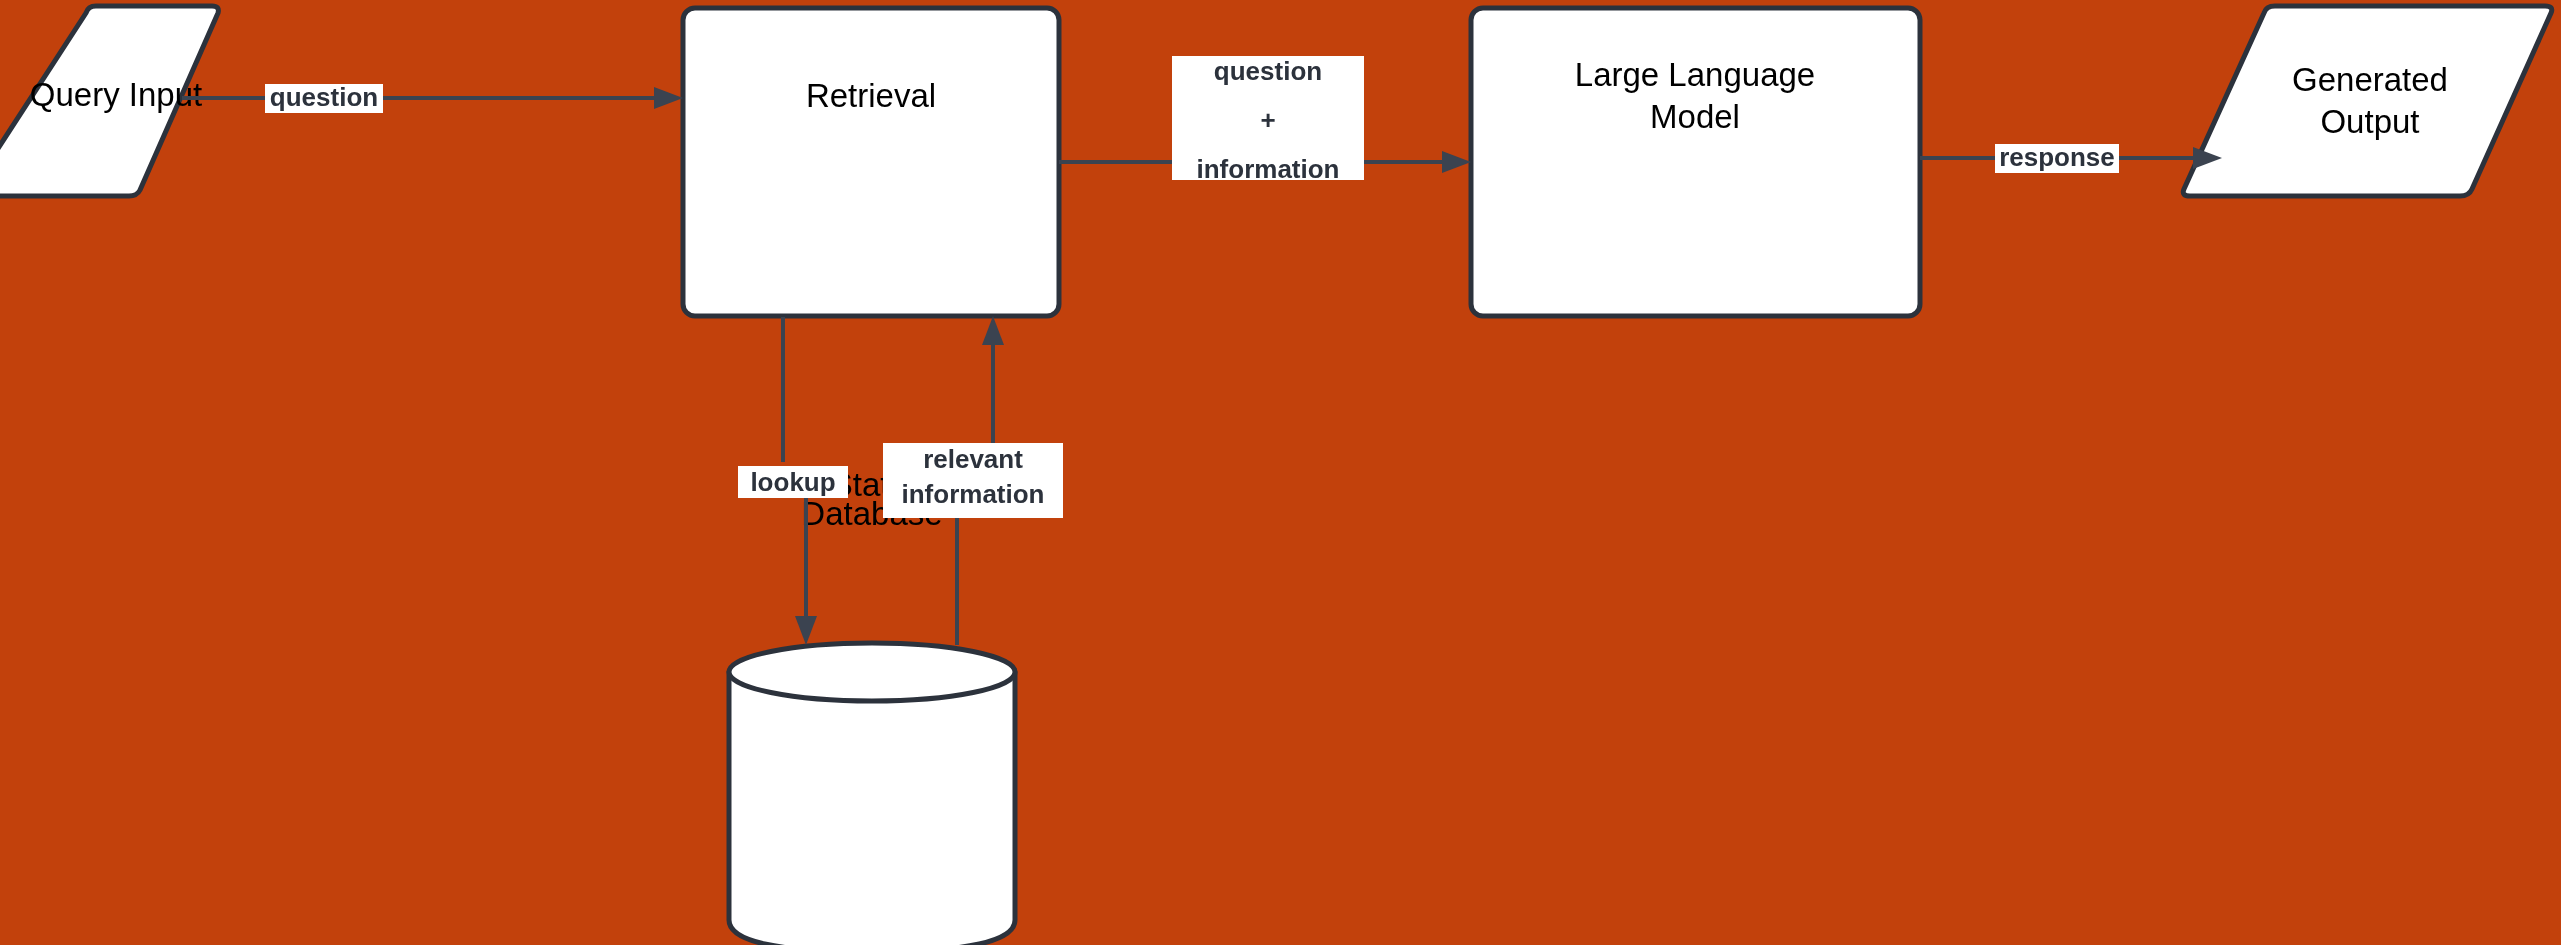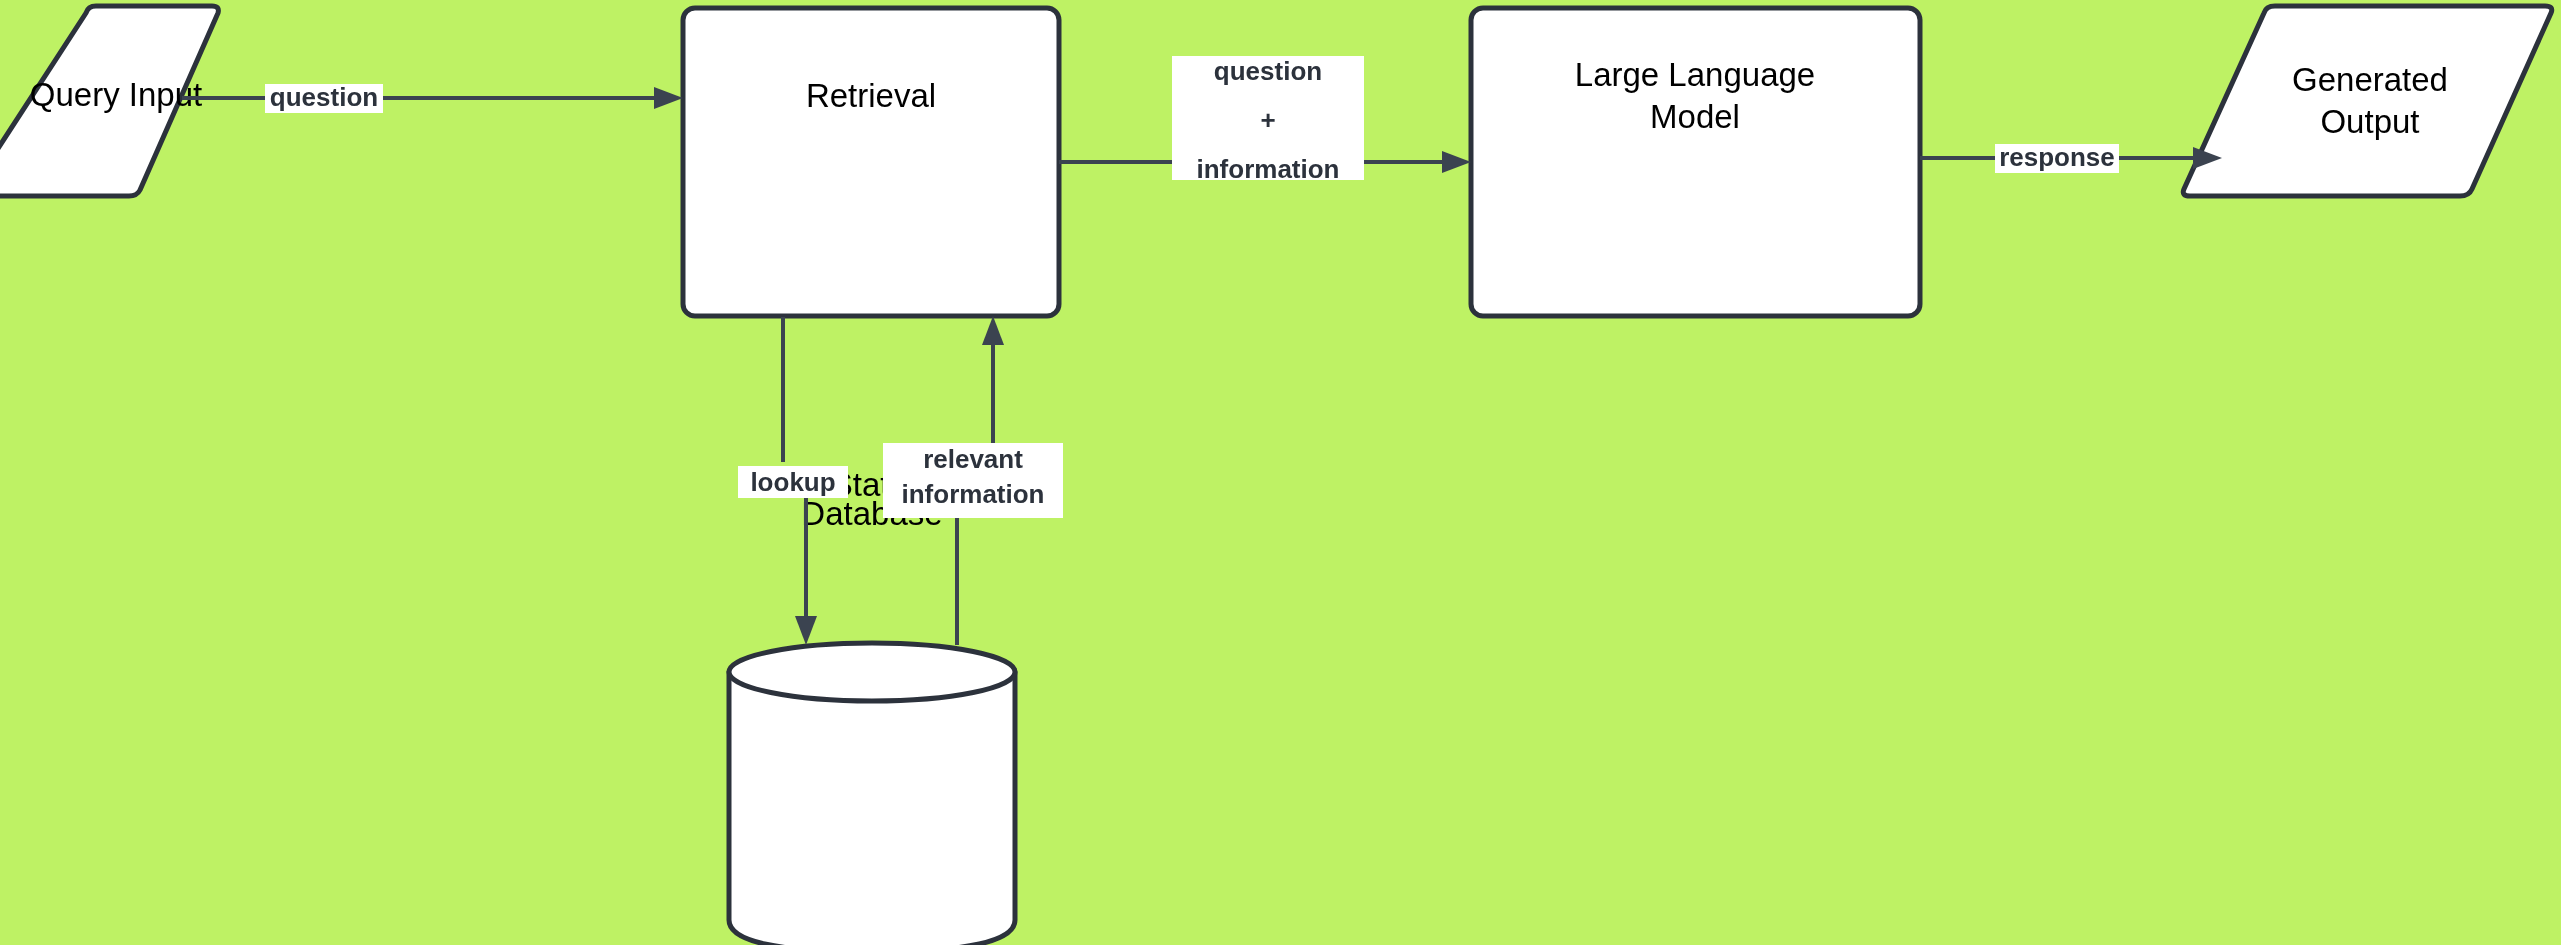--- a/index.html
+++ b/index.html
@@ -10,21 +10,21 @@
   body {
     width: 2561px;
     height: 945px;
     overflow: hidden;
     font-family: "Liberation Sans", sans-serif;
   }
   #diagram-root {
     position: relative;
     width: 2561px;
     height: 945px;
-    background: #bef264;
+    background: #c2410c;
   }
   svg.diagram-canvas {
     display: block;
     width: 2561px;
     height: 945px;
   }
   .node-shape {
     fill: #ffffff;
     stroke: #2c323c;
     stroke-width: 5;

